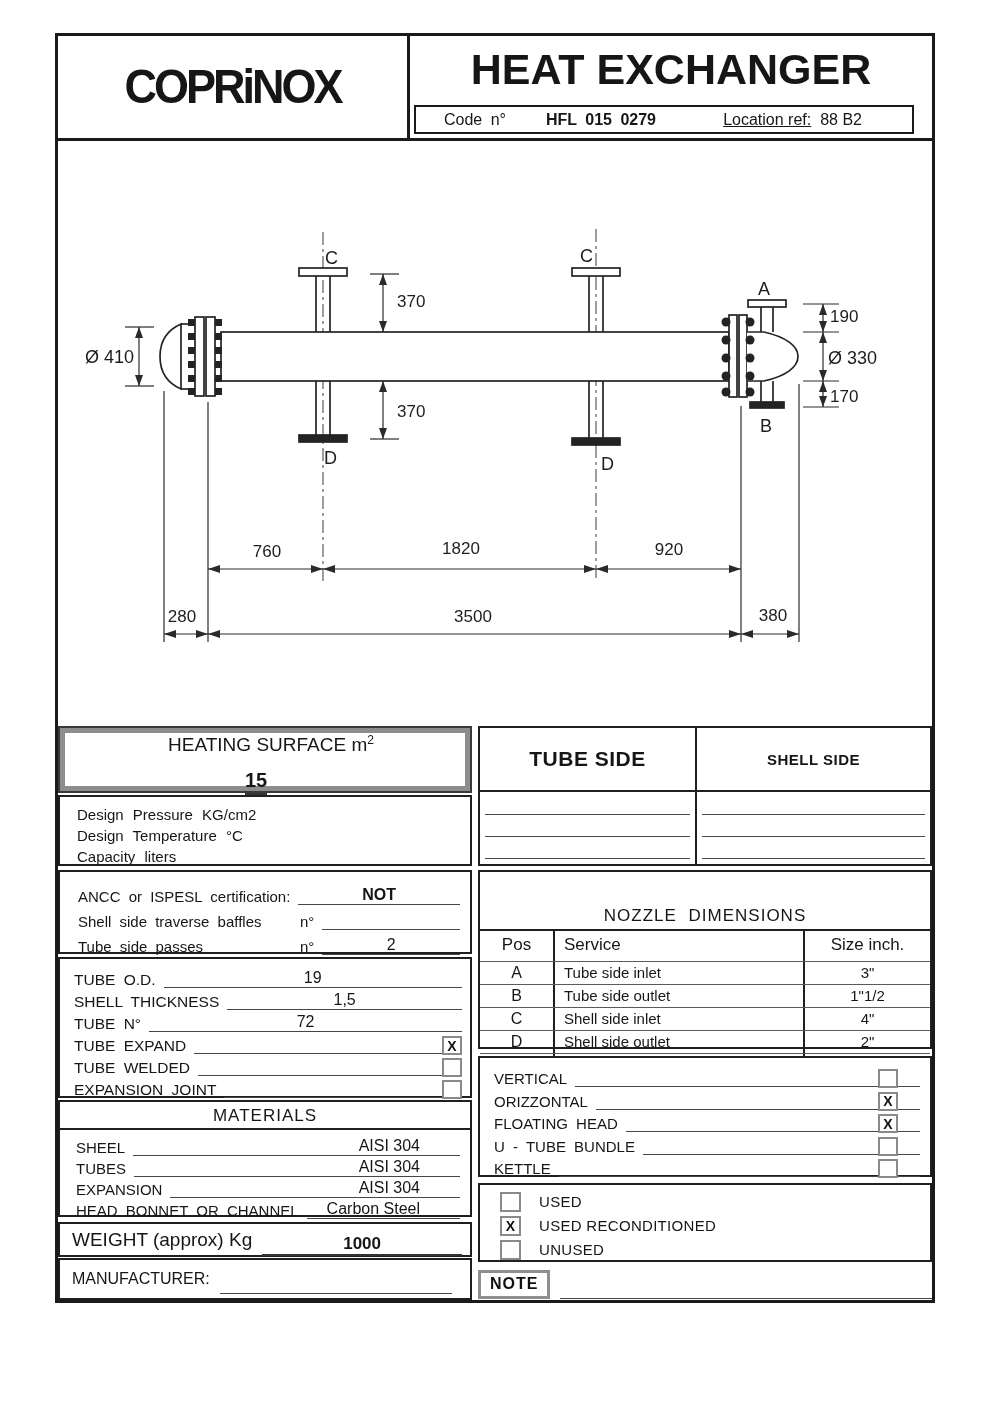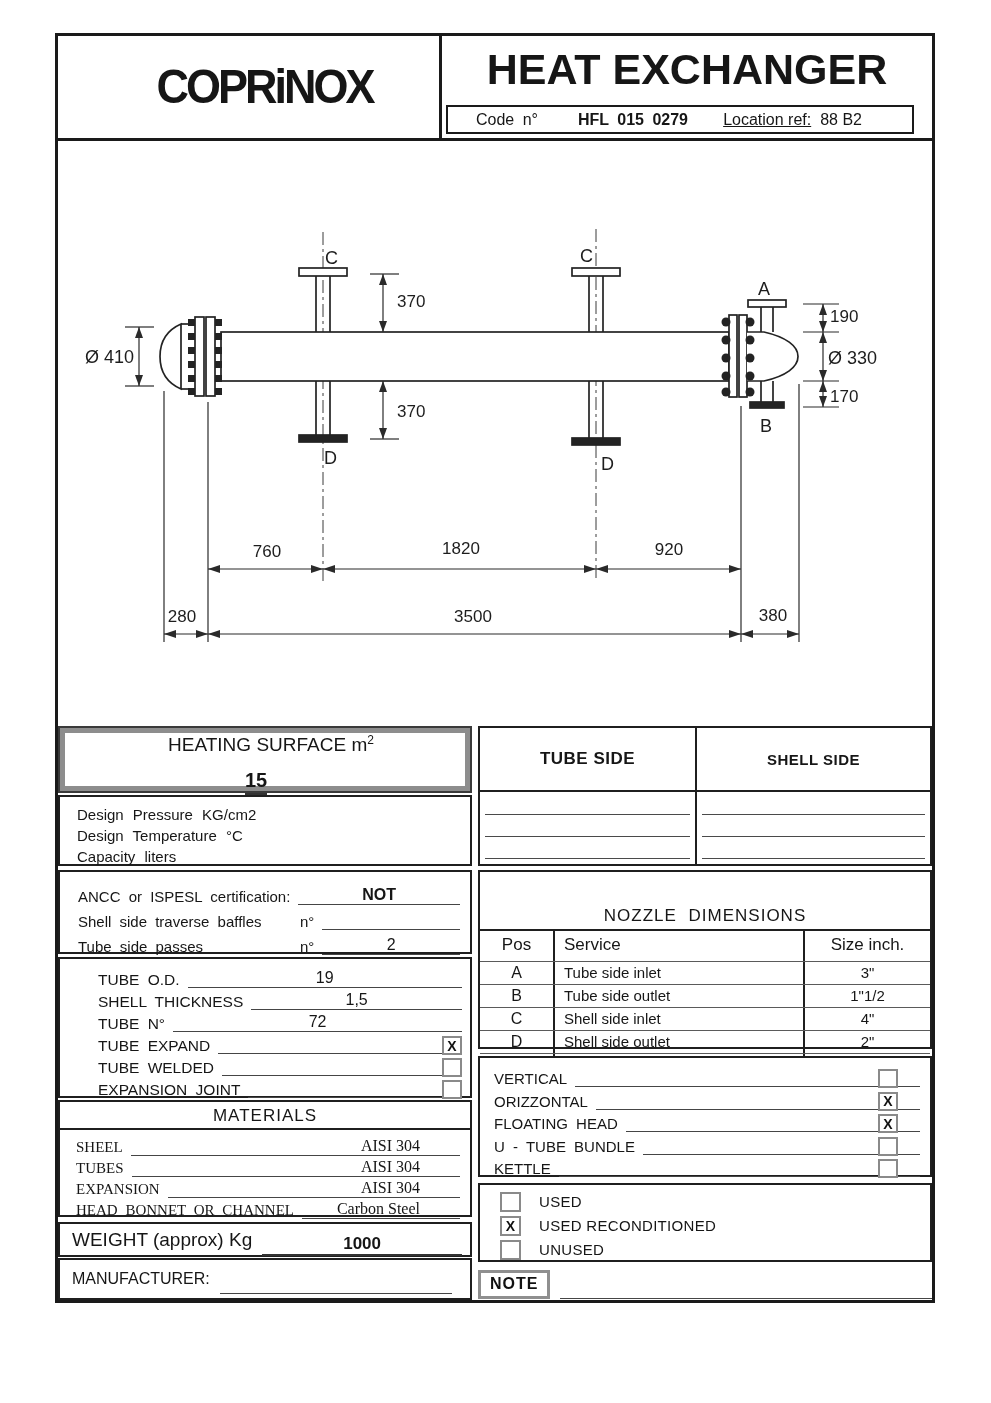--- a/index.html
+++ b/index.html
@@ -1,21 +1,21 @@
 <!DOCTYPE html>
 <html><head>
 <meta charset="utf-8">
 <style>
   * { margin:0; padding:0; box-sizing:border-box; }
   html,body { background:#fff; font-family:"Liberation Sans", sans-serif; color:#161616; }
   .page { position:relative; width:991px; height:1403px; background:#fff; overflow:hidden; }
   .sheet { position:absolute; left:55px; top:33px; width:880px; height:1270px; border:3px solid #1a1a1a; background:#fff; }
 
   
-  .hdr { position:absolute; top:0; left:0; width:874px; height:105px; border-bottom:3px solid #1a1a1a; display:flex;padding-left:32px; }
+  .hdr { position:absolute; top:0; left:0; width:874px; height:105px; border-bottom:3px solid #1a1a1a; display:flex; }
   .logo-cell { width:352px; border-right:3px solid #1a1a1a; display:flex; align-items:center; justify-content:center; }
   .logo { font-size:45px; font-weight:bold; letter-spacing:-3px; transform:scaleY(1.08); word-spacing:-4px; }
   .title-cell { flex:1; position:relative; }
   .title { text-align:center; font-size:43px; font-weight:bold; margin-top:9px; }
   .code-bar { position:absolute; left:4px; right:18px; bottom:4px; height:29px; border:2px solid #1a1a1a; display:flex; align-items:center; font-size:16px; background:#fff; }
   .code-label { margin-left:28px; word-spacing:4px; }
   .code-value { margin-left:40px; font-weight:bold; word-spacing:4px; }
   .loc-label  { margin-left:auto;text-decoration:underline; }
   .loc-value  { margin-left:9px; margin-right:50px; }
 
@@ -38,43 +38,43 @@
   .hs-lbl sup { font-size:12px; }
   .hs-line { flex:1; border-bottom:2px solid #333; text-align:center; font-weight:bold; font-size:20px; height:27px; line-height:25px; margin:12px 24px 0 6px; }
 
   .design { left:0; top:759px; width:414px; height:71px; padding:7px 0 0 17px; font-size:15px; line-height:21px; word-spacing:5px; }
 
   .cert { left:0; top:834px; width:414px; height:84px; padding:8px 10px 0 18px; }
   .cert .fr { height:25px; }
   .cert .flbl2 { width:222px; }
 
   .tube { left:0; top:921px; width:414px; height:141px; padding:7px 8px 0 14px; }
-  .tube .fr { height:22px;margin-left:24px; }
+  .tube .fr { height:22px; }
   .tube .flbl { font-size:15.5px; }
   .tb-cb { position:absolute; right:0; bottom:-1px; }
   .tube .hascb .fline { margin-right:0; }
 
   .materials { left:0; top:1064px; width:414px; height:117px; }
   .mat-title { height:28px; border-bottom:2px solid #1f1f1f; text-align:center; font-size:17px; line-height:27px; letter-spacing:1px; }
   .mat-body { padding:5px 10px 0 16px; }
-  .materials .fr { height:21px;font-family:Liberation Serif, serif; }
+  .materials .fr { height:21px; }
   .materials .fline { text-align:right; padding-right:40px; }
 
   .weight { left:0; top:1186px; width:414px; height:35px; display:flex; align-items:center; padding:0 4px 0 12px; }
   .wt-lbl { font-size:19px; white-space:nowrap; }
   .wt-line { flex:1; border-bottom:2px solid #333; text-align:center; font-weight:bold; font-size:17px; height:22px; line-height:20px; margin:10px 4px 0 10px; }
 
   .manu { left:0; top:1222px; width:414px; height:42px; display:flex; align-items:center; padding:0 14px 0 12px; }
   .mn-lbl { font-size:16px; white-space:nowrap; }
   .mn-line { flex:1; border-bottom:1px solid #454545; height:22px; margin:8px 4px 0 10px; }
 
   
   .sides { left:420px; top:690px; width:454px; height:140px; }
   .sides-hdr { height:64px; border-bottom:2px solid #1f1f1f; display:flex; }
-  .sd-c1 { width:217px; border-right:2px solid #1f1f1f; display:flex; align-items:center; justify-content:center; font-weight:bold; font-size:17px; letter-spacing:0.5px; }
+  .sd-c1 { width:217px; border-right:2px solid #1f1f1f; display:flex; align-items:center; justify-content:center; font-weight:bold; font-size:21px; letter-spacing:0.5px; }
   .sd-c2 { flex:1; display:flex; align-items:center; justify-content:center; font-weight:bold; font-size:15px; letter-spacing:0.5px; }
   .sides-body { display:flex; height:72px; }
   .sb-c1 { width:217px; border-right:2px solid #1f1f1f; padding-top:1px; }
   .sb-c2 { flex:1; padding-top:1px; }
   .bline { height:22px; border-bottom:1px solid #4a4a4a; margin:0 5px; }
 
   .nozzle { left:420px; top:834px; width:454px; height:179px; }
   .nz-title { height:30px; border-bottom:2px solid #1f1f1f; text-align:center; font-size:17px; line-height:29px; word-spacing:6px; letter-spacing:1px;margin-top:29px; }
   .nz-hdr { display:flex; height:30px; font-size:17px; }
   .nz-row { display:flex; height:23px; font-size:15px; border-top:1px solid #5a5a5a; }

